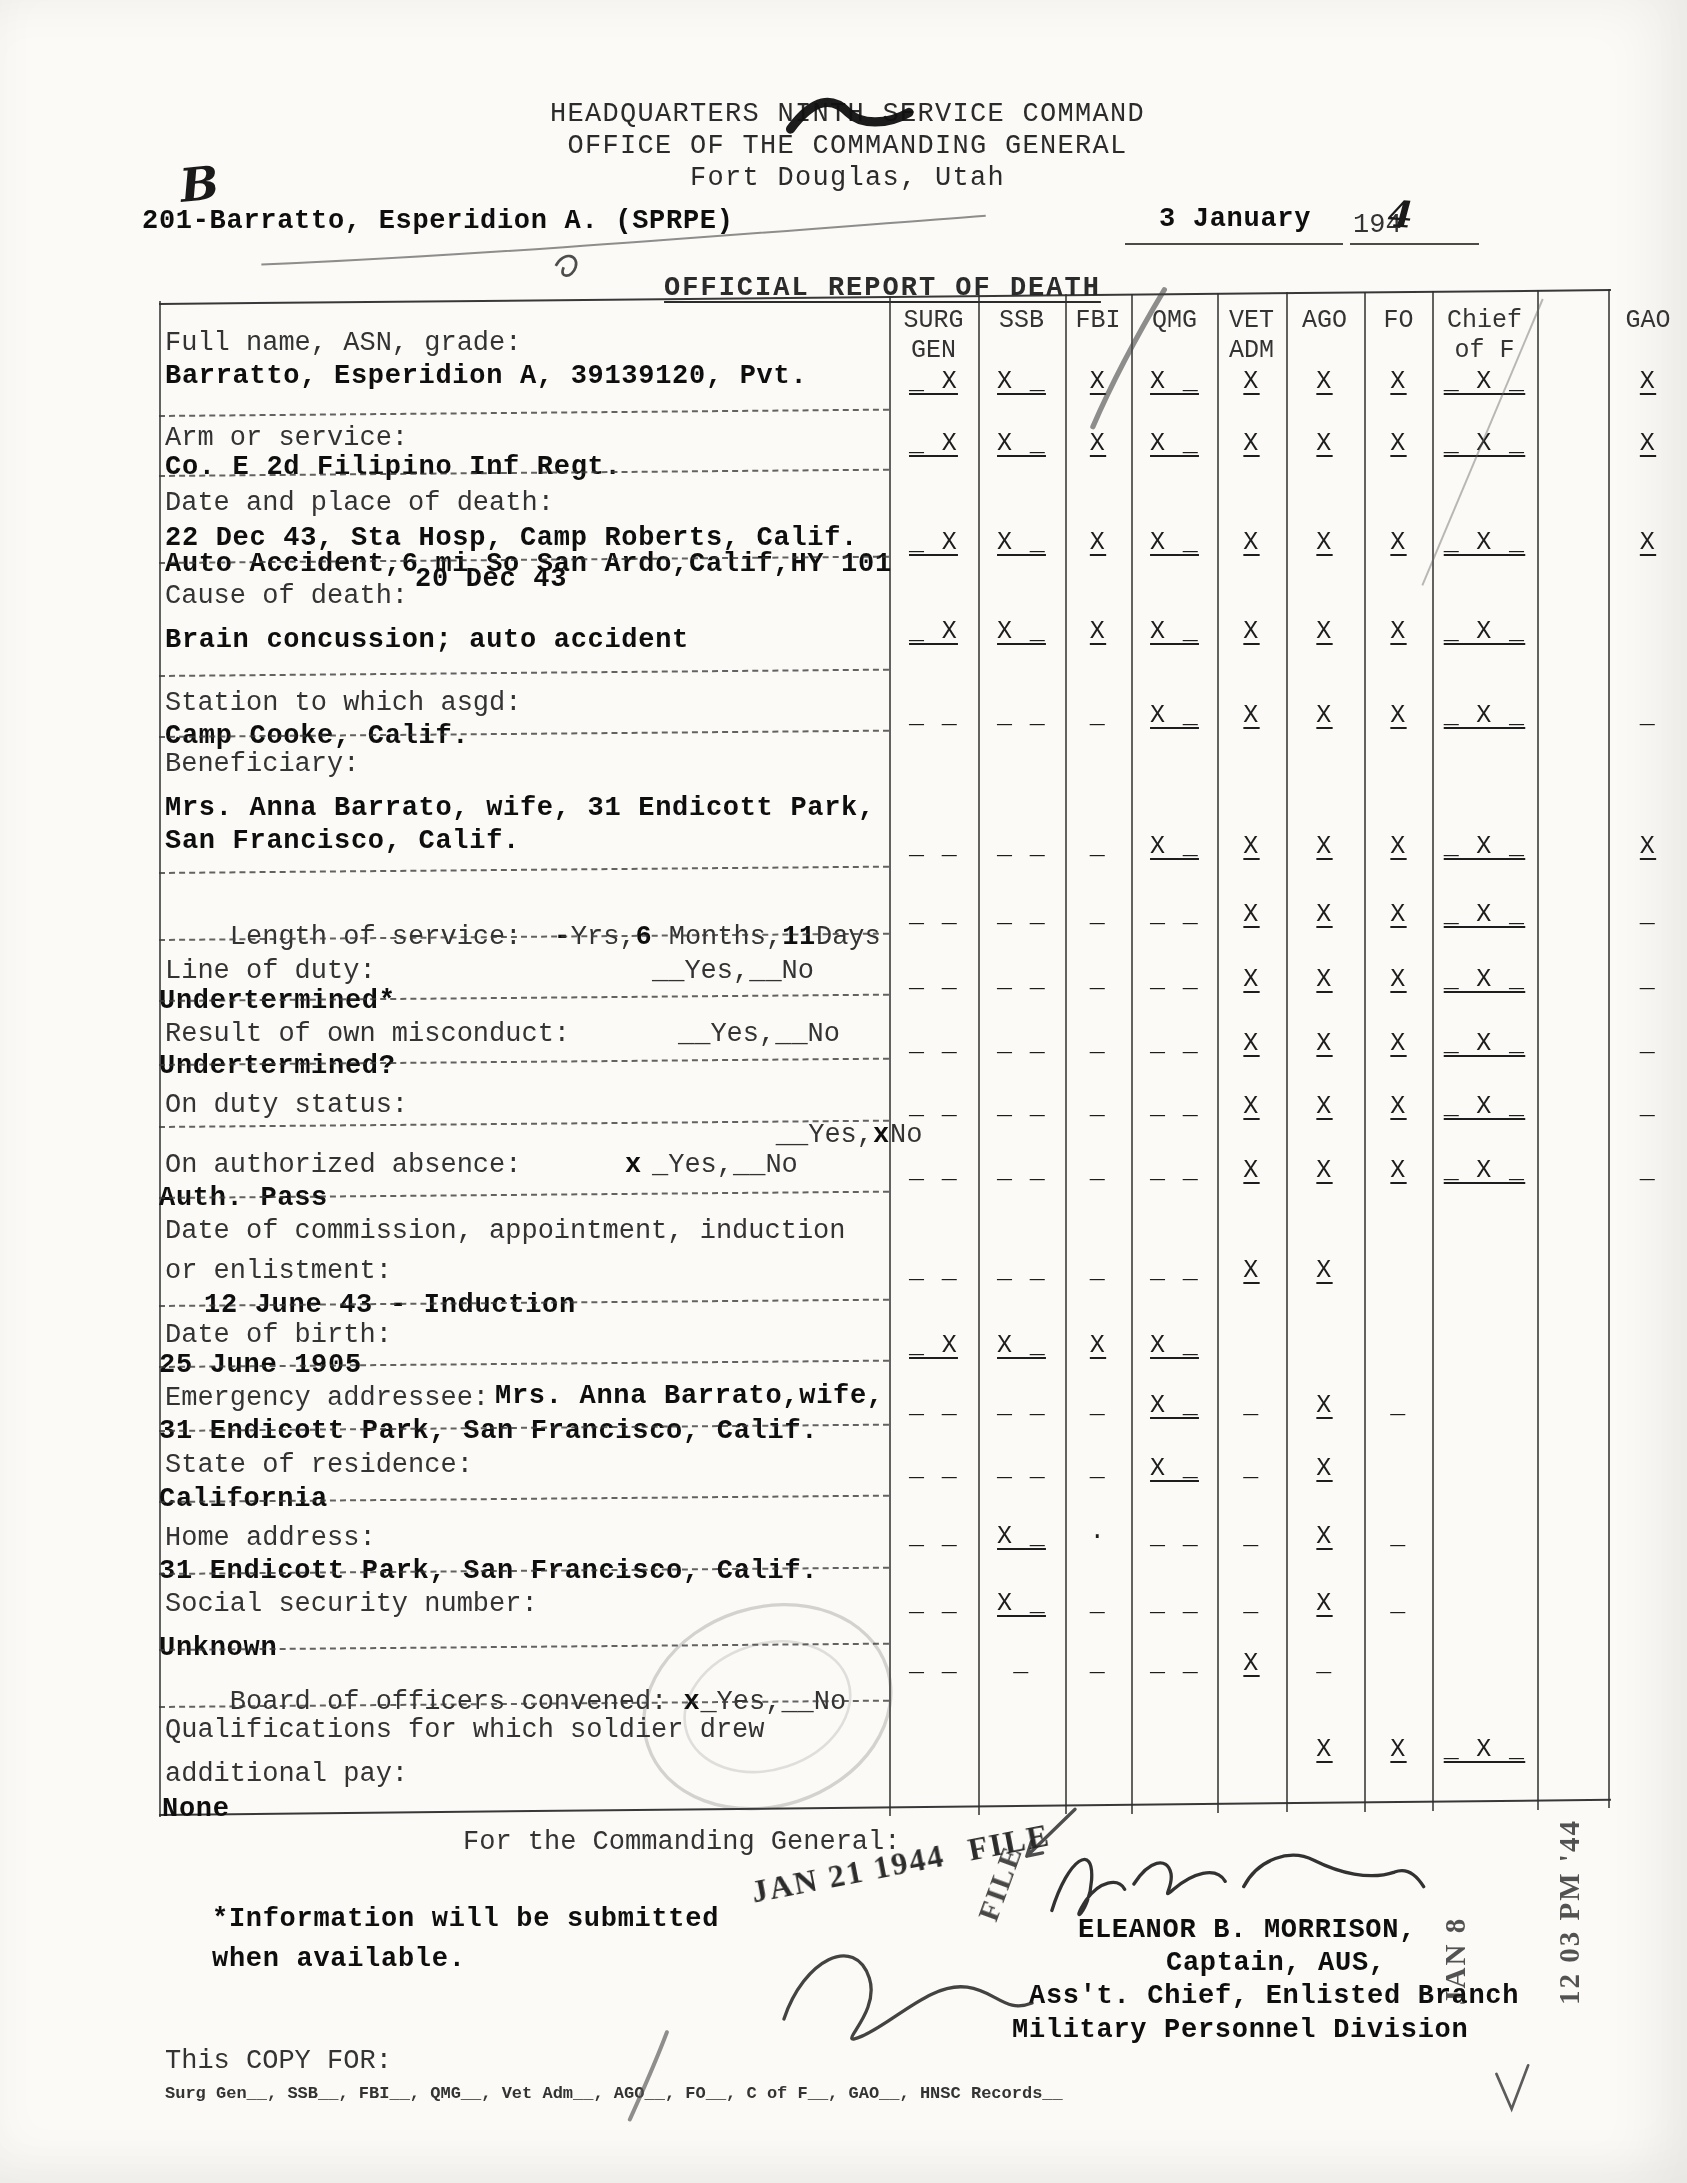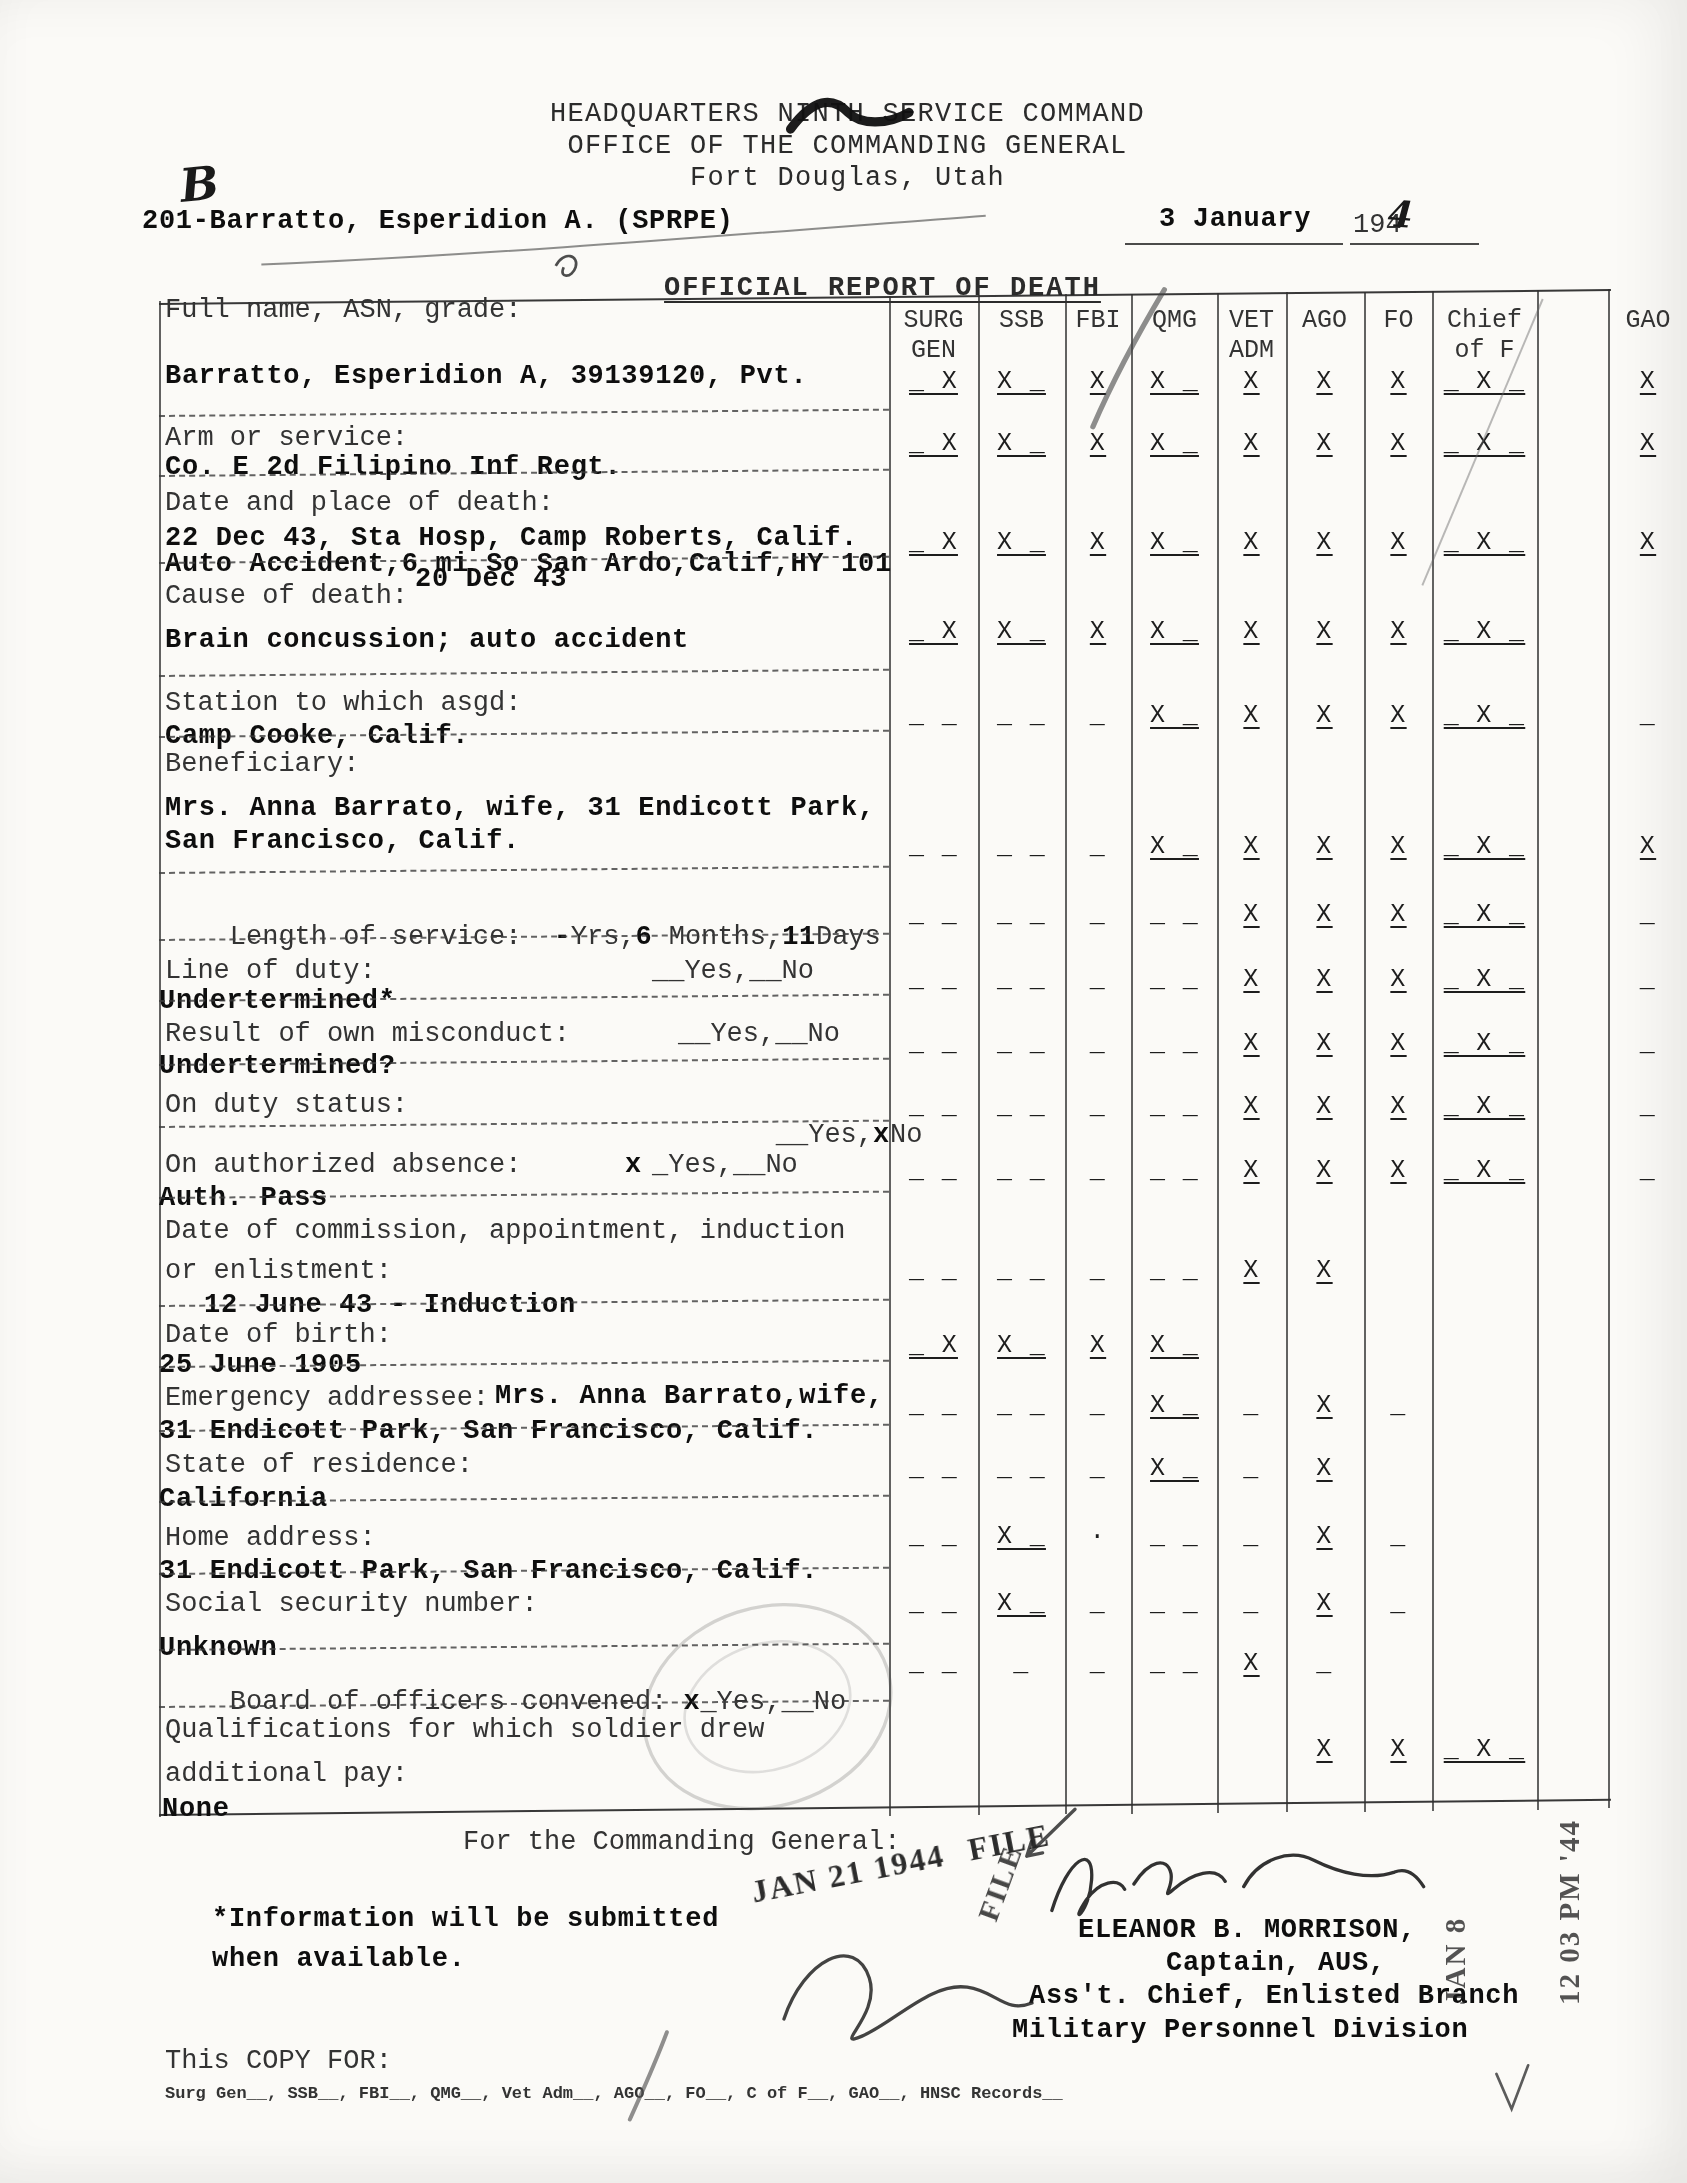--- a/index.html
+++ b/index.html
@@ -281,21 +281,21 @@
       <span class="cell c3">_ _</span>
       <span class="cell c4 xu">X</span>
       <span class="cell c5">_</span>
     </div>
   <div class="marks-row" style="top:1735px;">
       <span class="cell c5 xu">X</span>
       <span class="cell c6 xu">X</span>
       <span class="cell c7 xu">_ X _</span>
     </div>
 
-  <div class="abs t" style="left:165px; top:295px;">Full name, ASN, grade:</div>
+  <div class="abs t" style="left:165px; top:328px;">Full name, ASN, grade:</div>
   <div class="abs sm" style="left:165px; top:361px;">Barratto, Esperidion A, 39139120, Pvt.</div>
 
   <div class="abs t" style="left:165px; top:423px;">Arm or service:</div>
   <div class="abs sm" style="left:165px; top:452px;">Co. E 2d Filipino Inf Regt.</div>
 
   <div class="abs t" style="left:165px; top:488px;">Date and place of death:</div>
   <div class="abs sm" style="left:165px; top:523px;">22 Dec 43, Sta Hosp, Camp Roberts, Calif.</div>
   <div class="abs sm" style="left:165px; top:549px;">Auto Accident,6 mi So San Ardo,Calif,HY 101</div>
 
   <div class="abs t" style="left:165px; top:581px;">Cause of death:</div>

